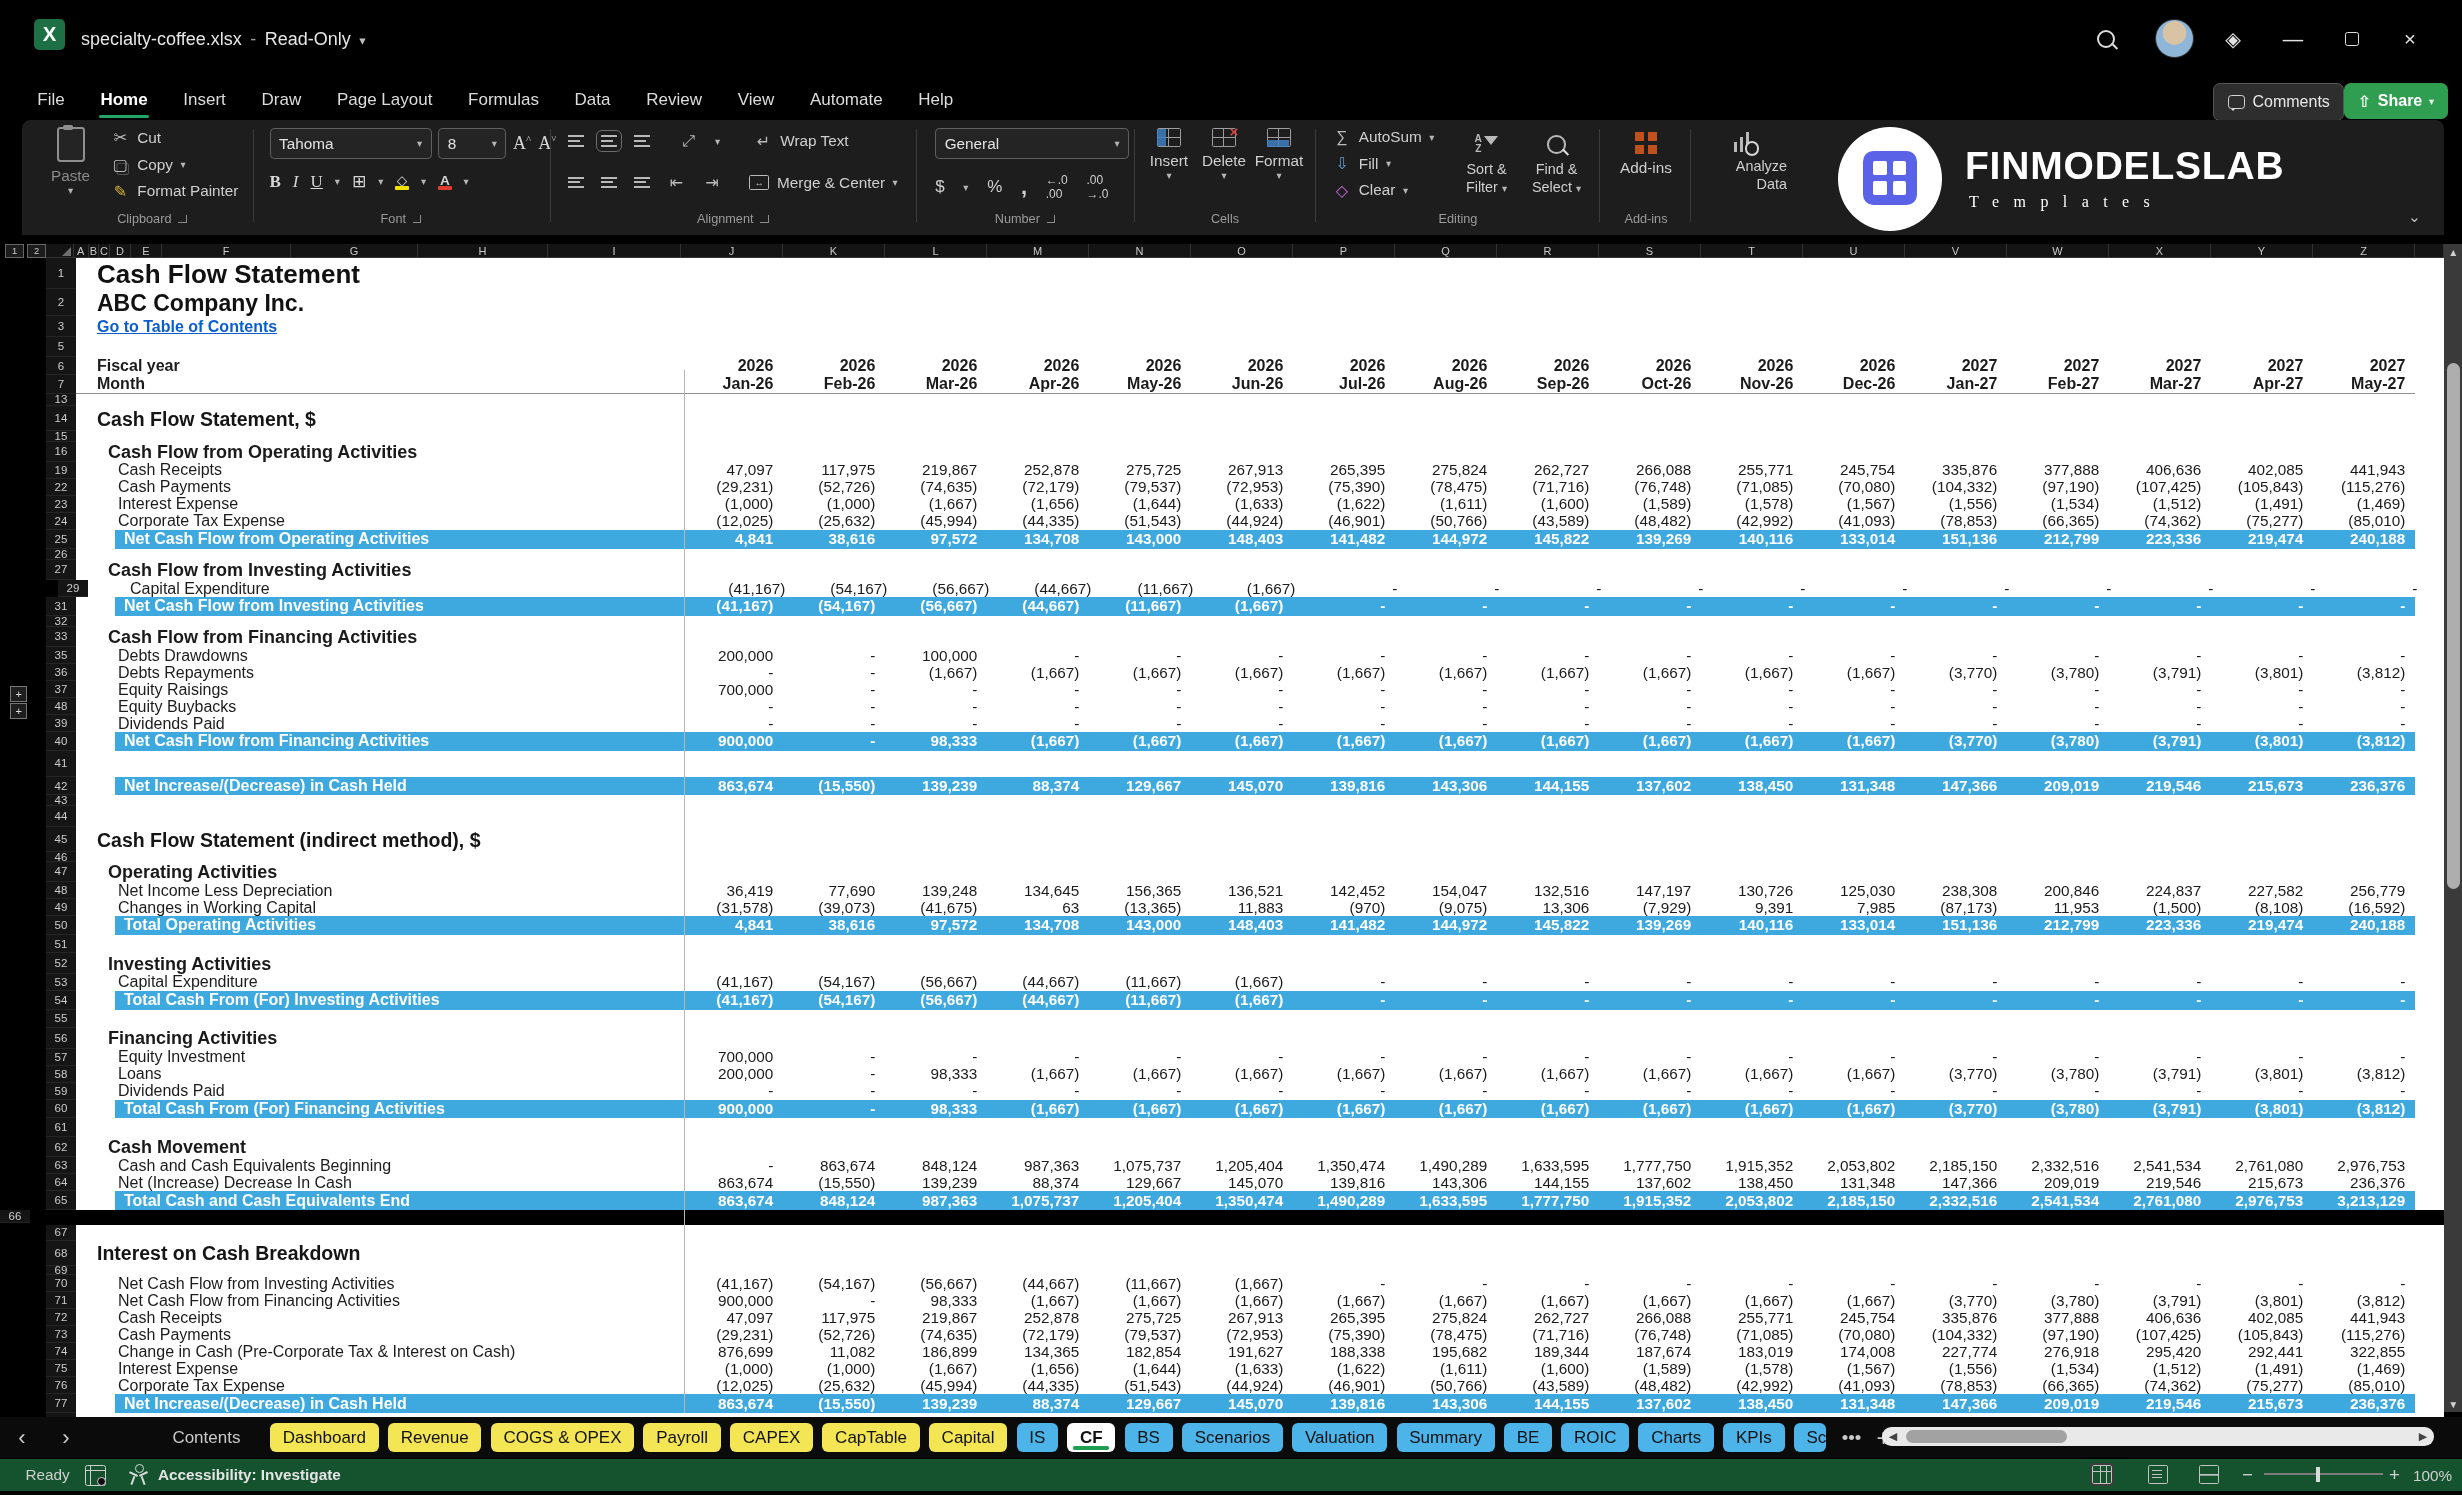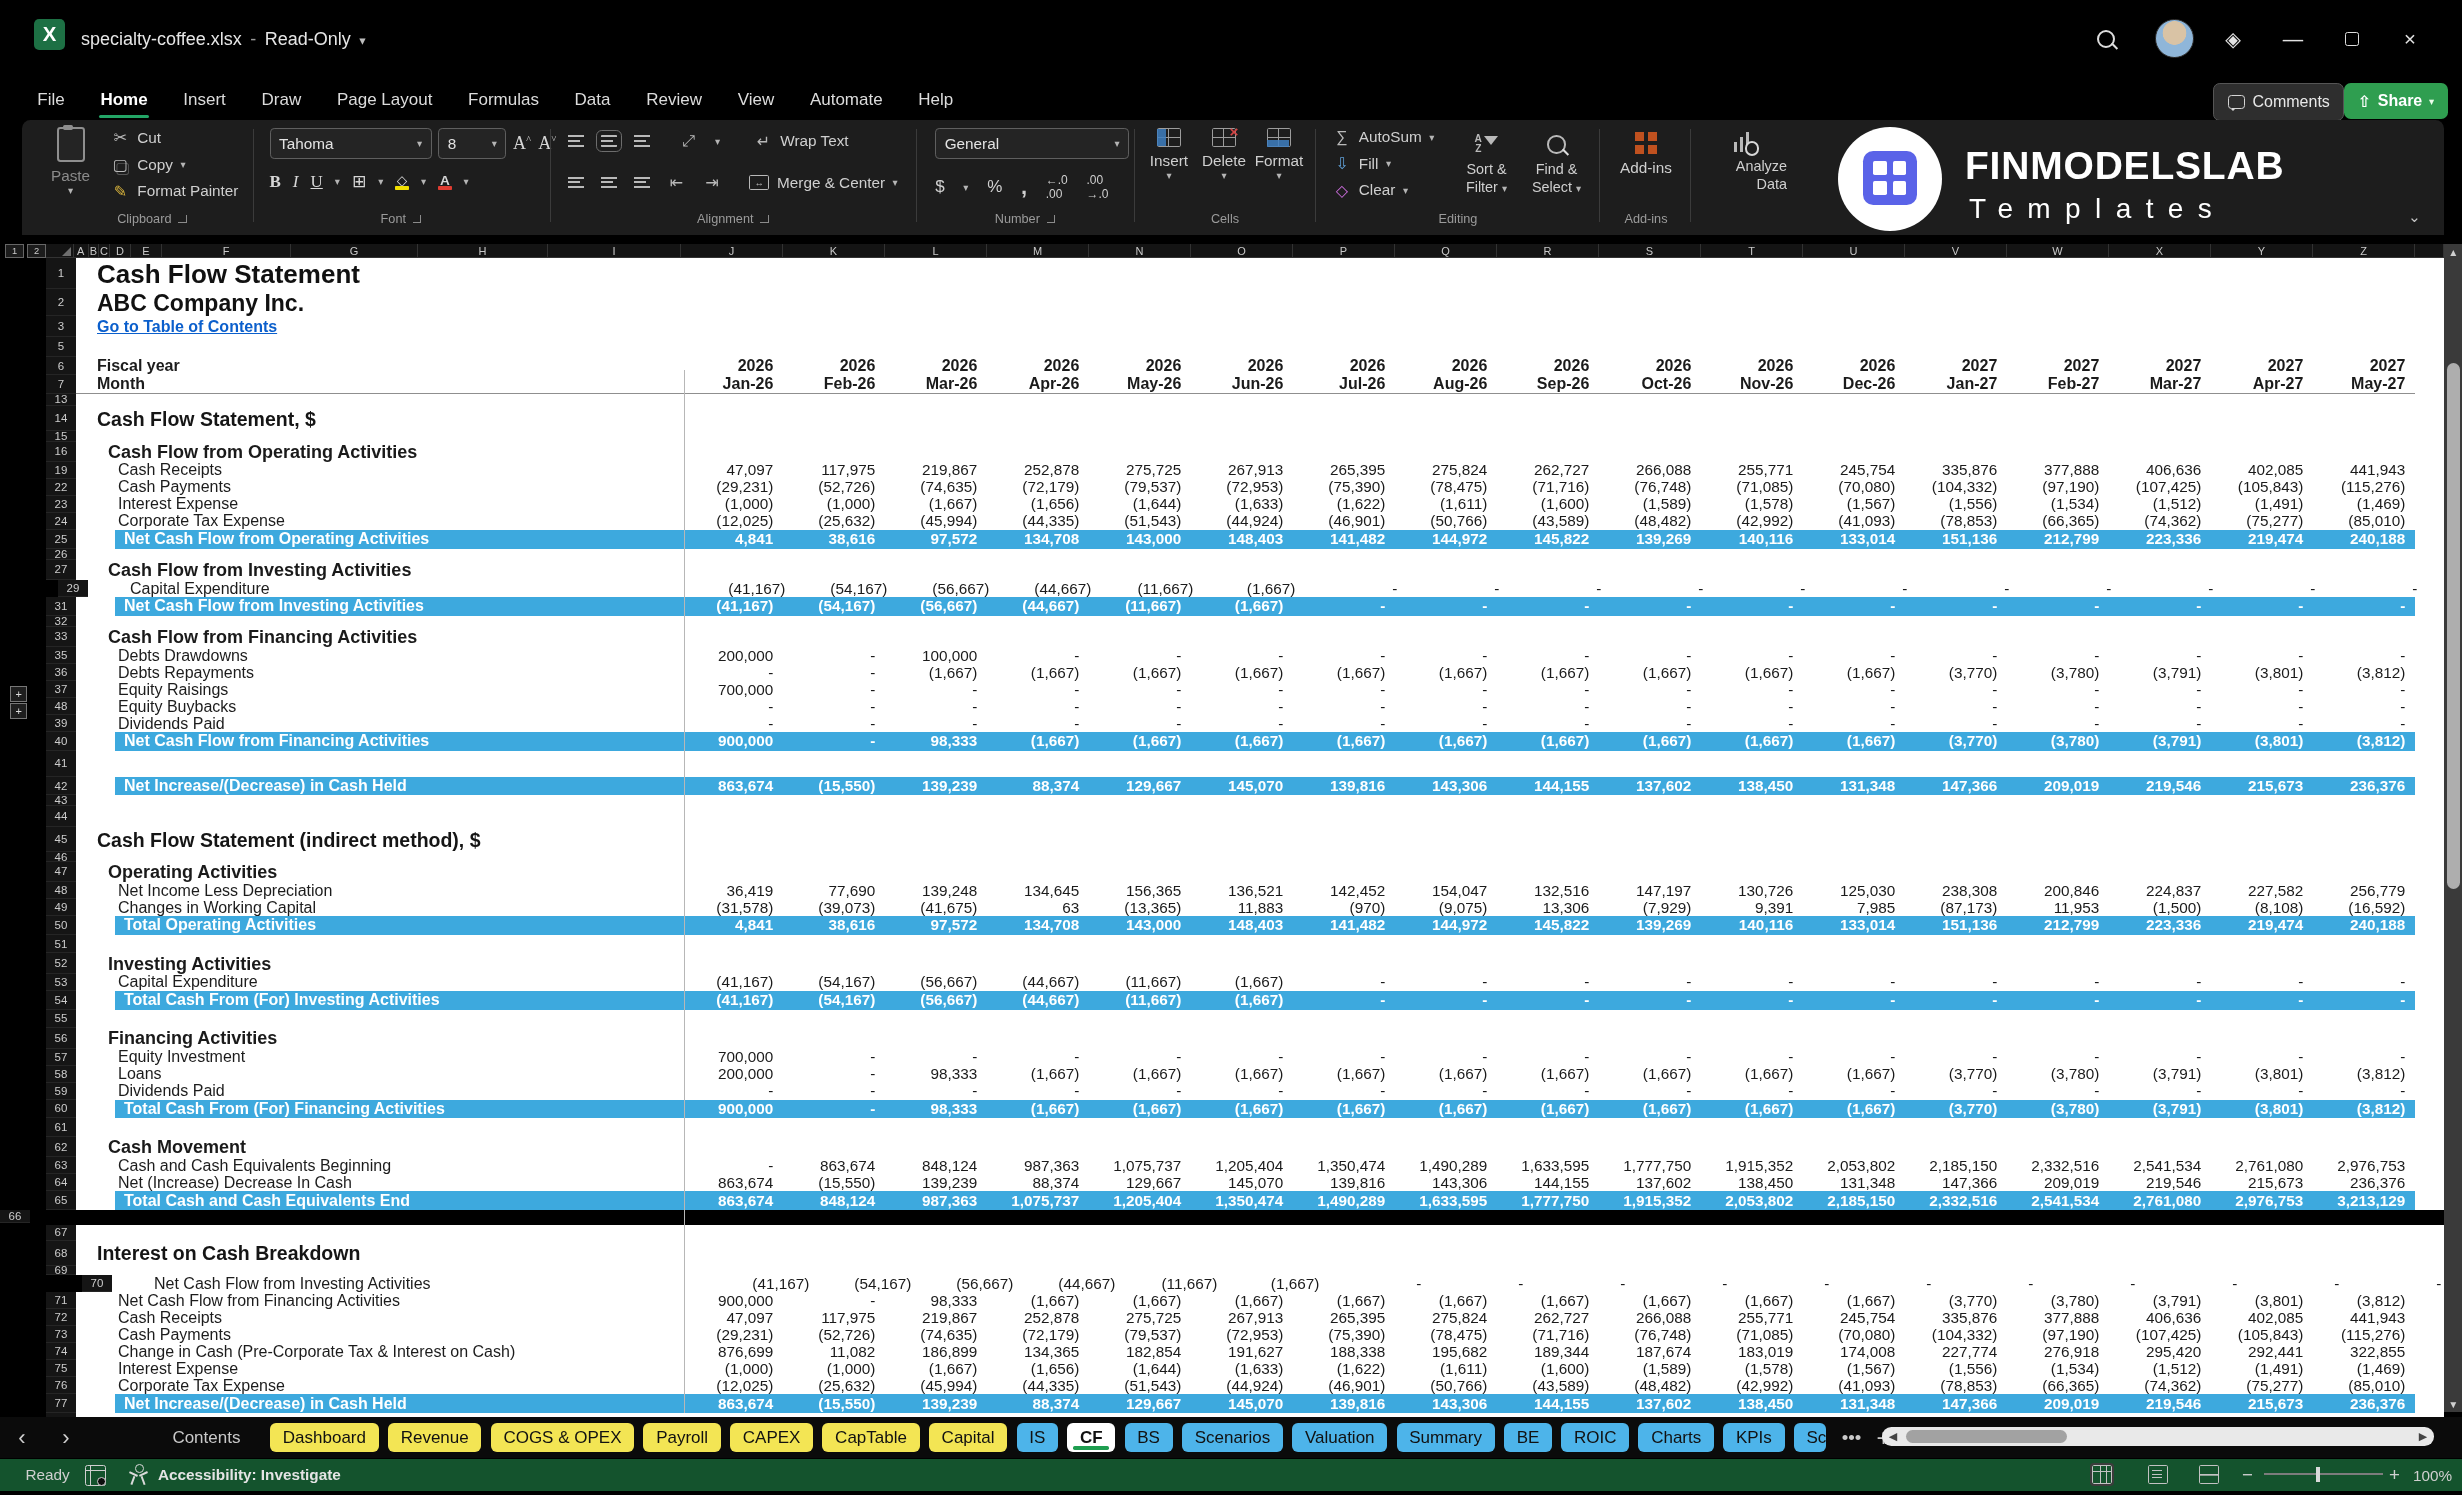--- a/index.html
+++ b/index.html
@@ -96,21 +96,21 @@
     linear-gradient(#b9b9b9,#b9b9b9) 13.6px 0/3.4px 20.4px no-repeat;}
   .chart-ic:after{content:"";position:absolute;right:-5.1px;bottom:-3.4px;width:10.2px;height:10.2px;border:2.1px solid #d7d7d7;border-radius:50%;background:#1d1d1d;}
   .two-line{font-size:14.4px;color:#cfcfcf;line-height:1.25;}
   
   #logo{left:1816px;top:0px;width:526px;height:115px;}
   #logo-oval{position:absolute;left:0;top:6.8px;width:104px;height:104px;background:#fff;border-radius:50%;}
   #logo-sq{position:absolute;left:24.6px;top:31px;width:54px;height:54px;background:#5a63e8;border-radius:10.2px;
     display:grid;grid-template-columns:1fr 1fr;grid-template-rows:1fr 1fr;gap:6px;padding:10.2px;box-sizing:border-box;}
   #logo-sq span{background:#fff;border-radius:1.7px;}
   #logo-text1{position:absolute;left:127px;top:24px;font-size:39px;font-weight:800;color:#fff;letter-spacing:0.8px;}
-  #logo-text2{position:absolute;left:131px;top:73px;font-size:28px;color:#fff;letter-spacing:14.4px;}
+  #logo-text2{position:absolute;left:131px;top:73px;font-size:16px;color:#fff;letter-spacing:14.4px;font-family:Liberation Serif, serif;}
   #ribbon-collapse{position:absolute;left:2386px;top:88px;color:#c9c9c9;font-size:15.3px;}
   
   #grid{left:0;top:244px;width:2444px;}
   #colhdr{display:flex;height:14.4px;background:#141414;}
   .ch{box-sizing:border-box;border-right:0.8px solid #333;border-bottom:0.8px solid #333;color:#c9c9c9;font-size:11px;
     display:flex;align-items:center;justify-content:center;overflow:visible;background:#141414;flex:0 0 auto;}
   #outline-corner{width:46px;background:#000;display:flex;gap:3.4px;align-items:center;padding-left:5.1px;box-sizing:border-box;}
   .olv{width:17px;height:12px;border:0.8px solid #666;color:#ccc;font-size:9.3px;display:flex;align-items:center;justify-content:center;background:#1c1c1c;}
   #selall{width:30px;background:#141414;position:relative;border-right:0.8px solid #333;border-bottom:0.8px solid #333;box-sizing:border-box;}
   #selall:after{content:"";position:absolute;right:1.7px;bottom:1.7px;border-left:9.3px solid transparent;border-bottom:9.3px solid #6e6e6e;}
@@ -1428,21 +1428,21 @@
           <div class="lbl">Interest on Cash Breakdown</div>
         </div>
         <div class="filler"></div>
       </div>
       <div class="xrow k-blank" style="height: 9.3px;">
         <div class="olz"></div>
         <div class="rn">69</div>
         <div class="body"></div>
         <div class="filler"></div>
       </div>
-      <div class="xrow k-item" style="height: 17px; padding-left: 36px;">
+      <div class="xrow k-item" style="height: 17px;">
         <div class="olz"></div>
         <div class="rn">70</div>
         <div class="body">
           <div class="lbl">Net Cash Flow from Investing Activities</div>
           <div class="vals">
             <div class="v">(41,167)</div>
             <div class="v">(54,167)</div>
             <div class="v">(56,667)</div>
             <div class="v">(44,667)</div>
             <div class="v">(11,667)</div>

